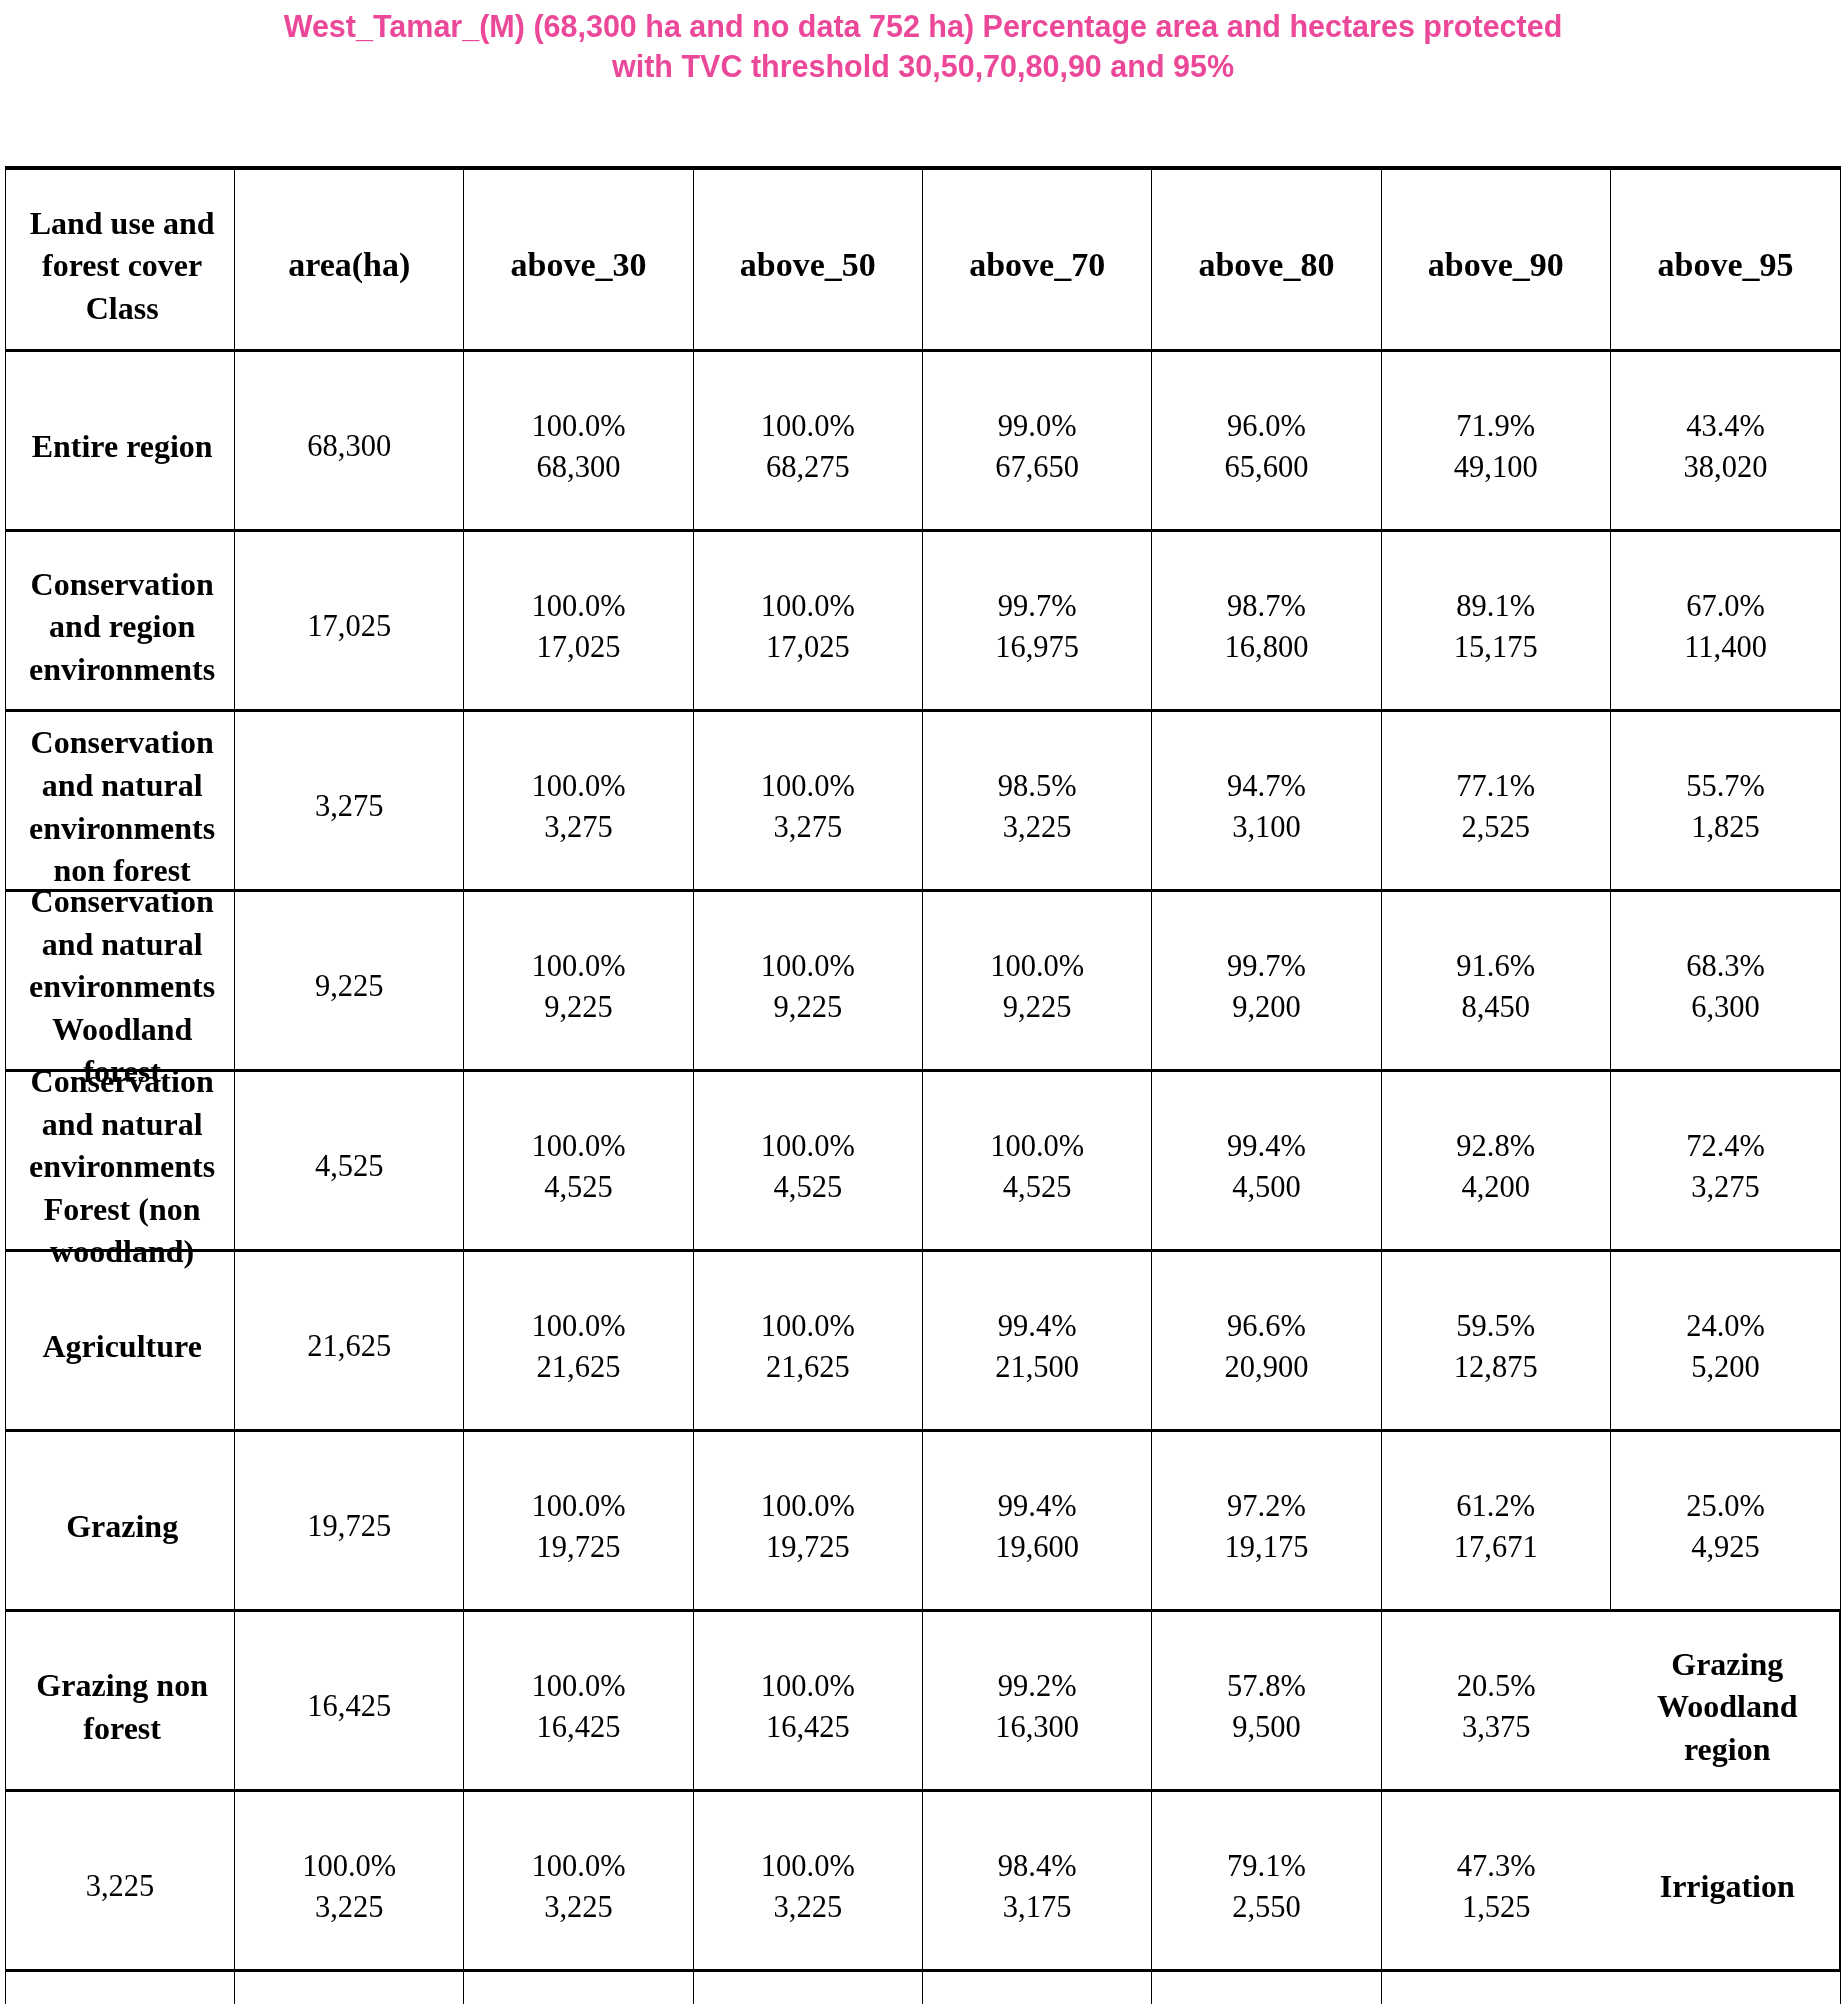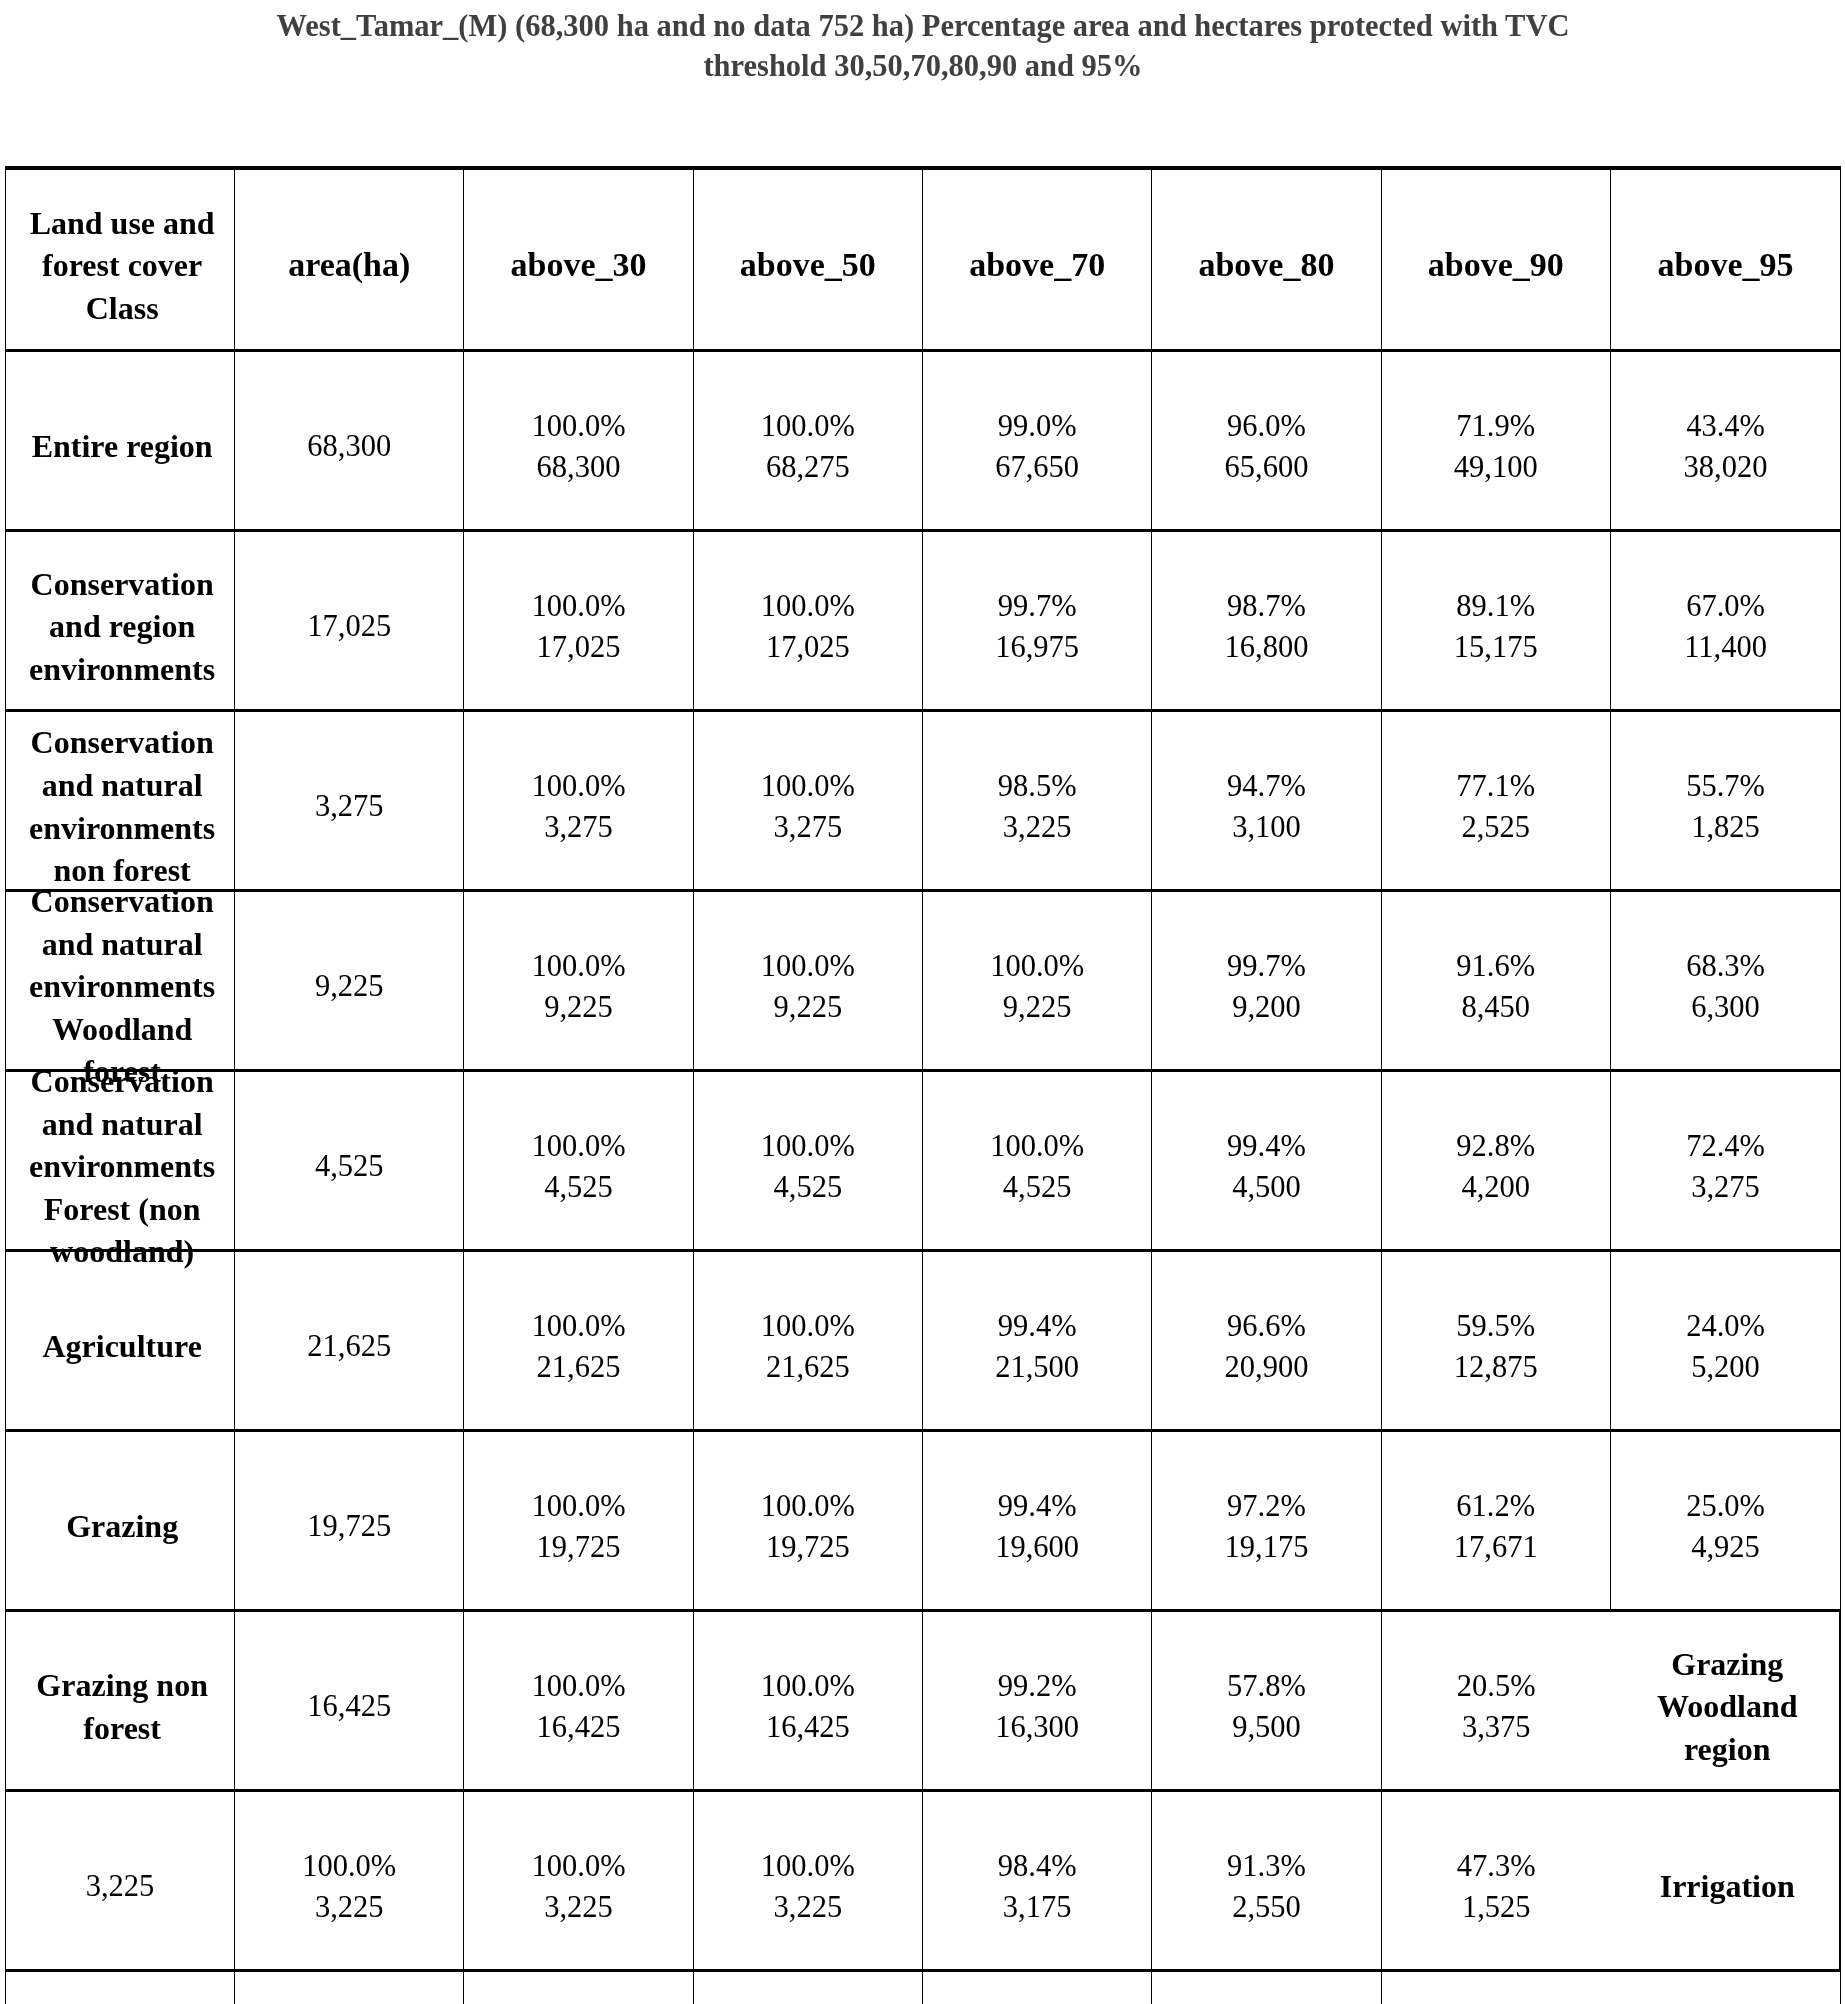--- a/index.html
+++ b/index.html
@@ -8,25 +8,25 @@
     width:1846px;
     height:2533px;
     background:#ffffff;
     font-family:"Liberation Serif", serif;
     overflow:hidden;
   }
   .title{
     margin:5.6px auto 0 auto;
     max-width:1303px;
     text-align:center;
-    font-family:Liberation Serif, serif;
+    font-family:Liberation Sans, sans-serif;
     font-weight:bold;
     font-size:30.5px;
     line-height:1.32;
-    color:#404040;
+    color:#ec4899;
   }
   
   .tbl{
     position:absolute;
     left:4.8px; right:4.8px; top:166px;
     display:grid;
     grid-template-columns:repeat(8,1fr);
     grid-template-rows:182px repeat(9,180px) 168px 211px;
     border:1.2px solid #000;
     border-top-width:4px;
@@ -284,21 +284,21 @@
       </div>
       <div class="cell ">
         <span class="pct-line">100.0%</span>
         <span class="ha-line">3,225</span>
       </div>
       <div class="cell ">
         <span class="pct-line">98.4%</span>
         <span class="ha-line">3,175</span>
       </div>
       <div class="cell ">
-        <span class="pct-line">91.3%</span>
+        <span class="pct-line">79.1%</span>
         <span class="ha-line">2,550</span>
       </div>
       <div class="cell col-last">
         <span class="pct-line">47.3%</span>
         <span class="ha-line">1,525</span>
       </div>
       <div class="cell label">Irrigation</div>
       <div class="cell ">1,700</div>
       <div class="cell "></div>
       <div class="cell "></div>

